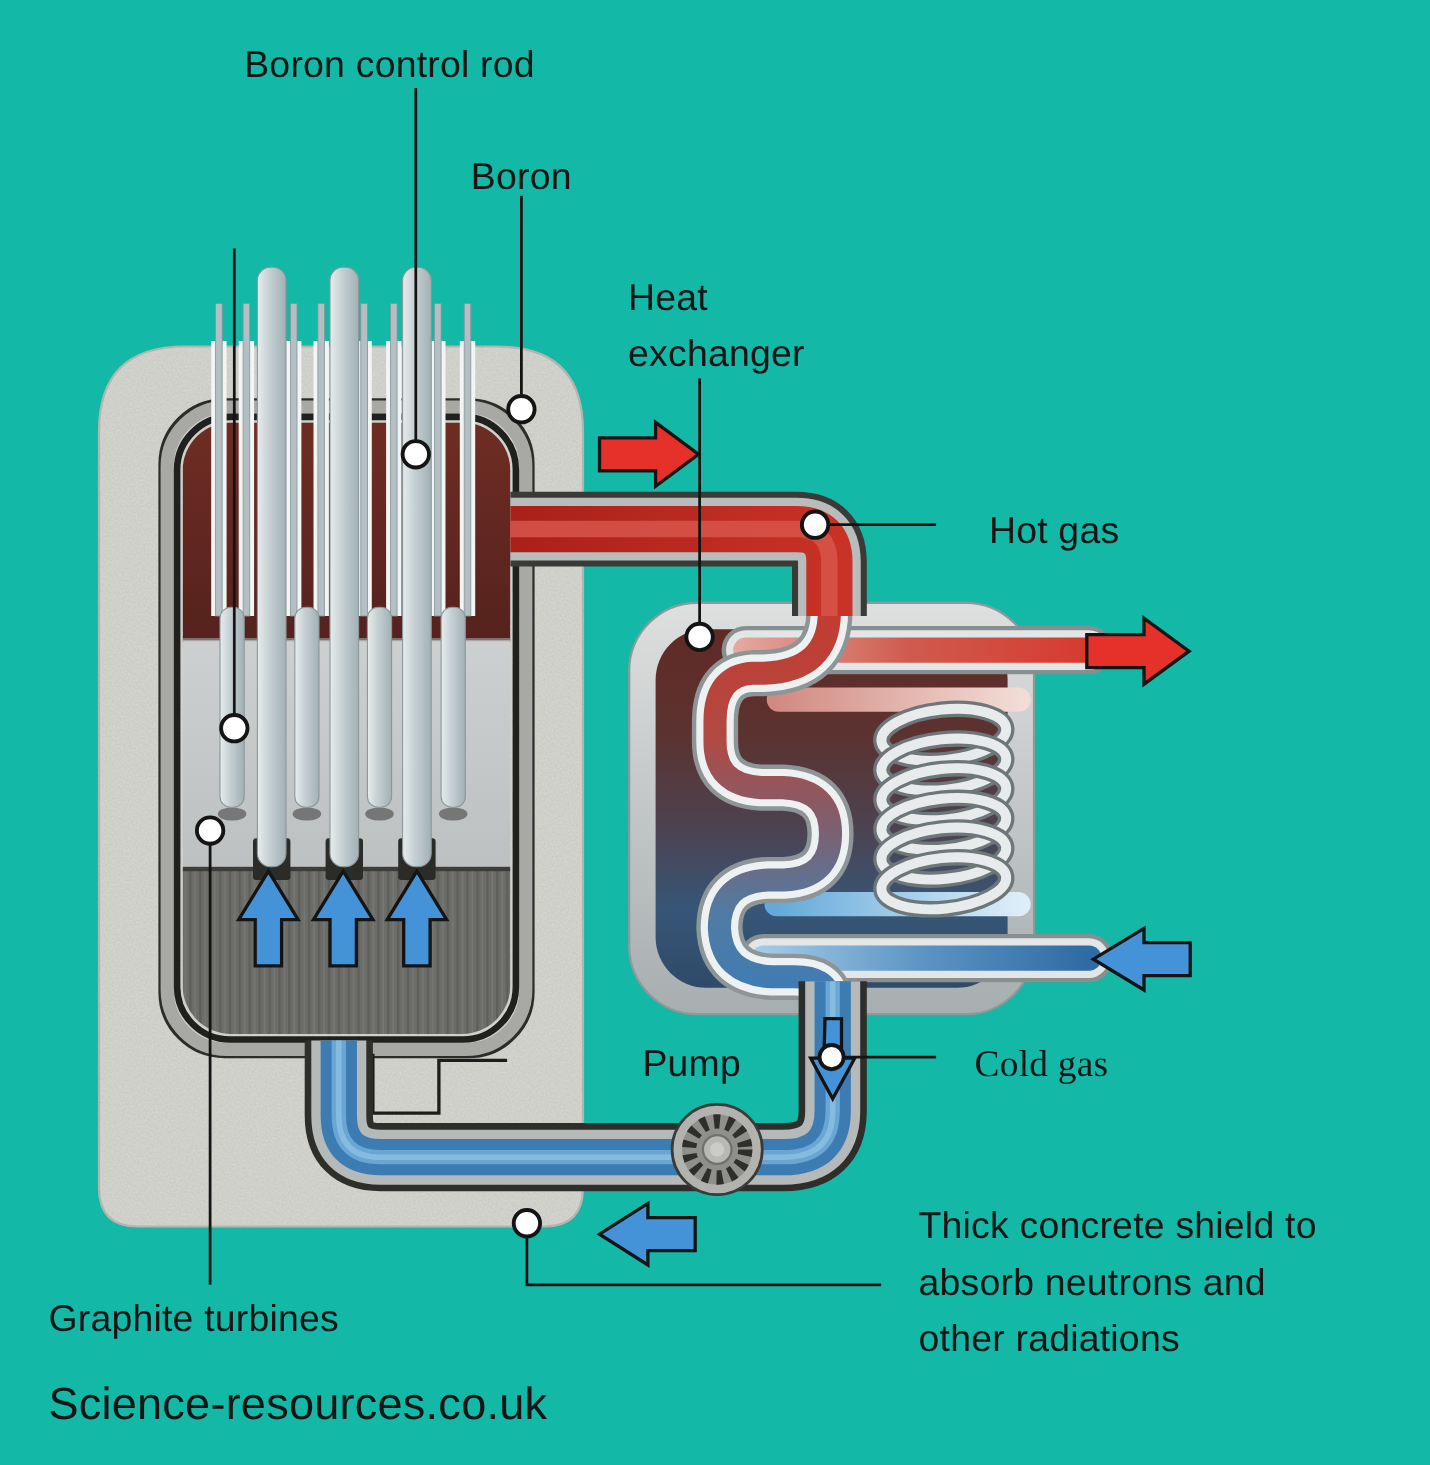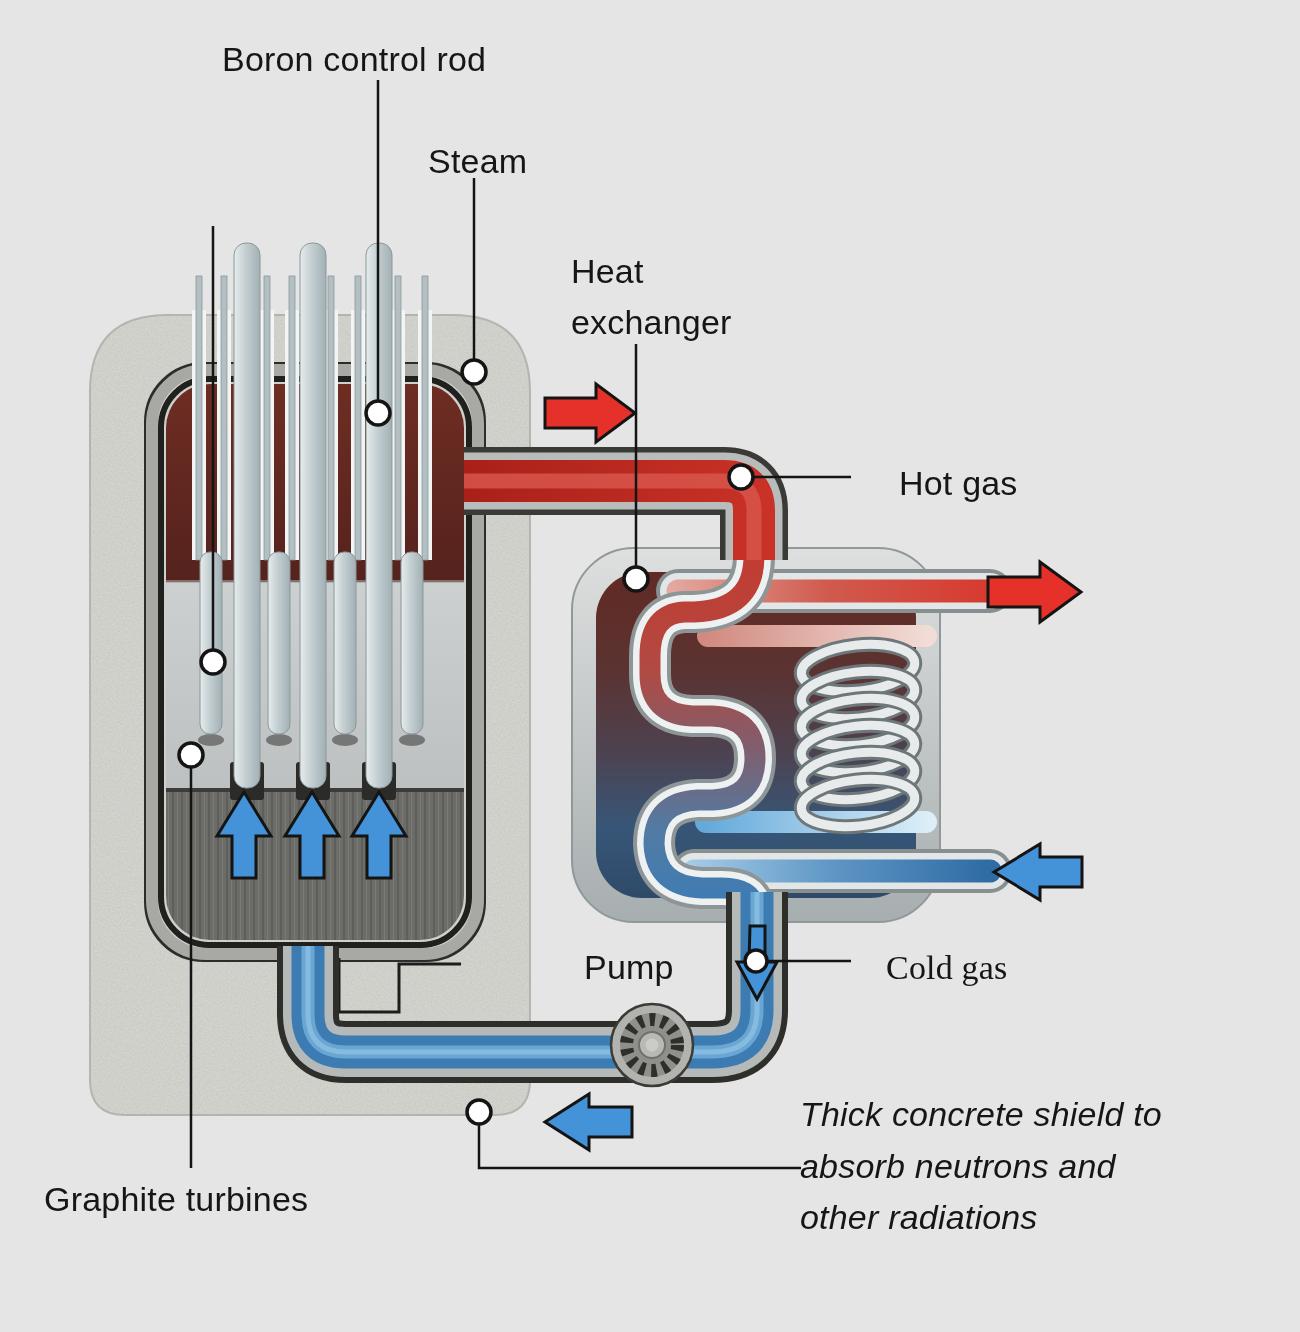--- a/index.html
+++ b/index.html
@@ -1,21 +1,21 @@
 <!DOCTYPE html>
 <html style="--hot: #e5312a; --cold: #4493d9; --ink: #161616; --concrete: #d5d5d0; --core: #5e261f; --graphite: #6a6a67; --steel: #b6bab9;"><head>
 <meta charset="utf-8">
 <style>
   :root{
     --hot:#e5312a; --cold:#4493d9; --ink:#161616;
     --concrete:#d5d5d0; --core:#5e261f; --graphite:#6a6a67; --steel:#b6bab9;
   }
   html,body{margin:0;padding:0;background:#ffffff;}
   #stage{
-    position:relative; width:1300px; height:1332px; background:#e5e5e5;
+    position:relative; width:1300px; height:1332px; background:#14b8a6;
     font-family:"Liberation Sans","DejaVu Sans",sans-serif; color:var(--ink);
     overflow:hidden;
   }
   #diagram{position:absolute;left:0;top:0;}
   .lbl{
     position:absolute; font-size:34px; line-height:1.5; color:var(--ink);
     letter-spacing:0.2px;
   }
   .lbl.tight{line-height:1.52;}
   .watermark{font-size:41px;}
@@ -265,21 +265,22 @@
     <circle cx="213" cy="662" r="12"></circle>
     <circle cx="636" cy="579" r="12"></circle>
     <circle cx="741" cy="477" r="12"></circle>
     <circle cx="756" cy="961" r="11"></circle>
     <circle cx="191" cy="755" r="12"></circle>
     <circle cx="479" cy="1112" r="12"></circle>
   </g>
 </svg>
 
 <div class="lbl" style="left:222px; top:34px;  width:360px;">Boron control rod</div>
-<div class="lbl" style="left:428px; top:136px; width:120px;">Steam</div>
+<div class="lbl" style="left:428px; top:136px; width:120px;">Boron</div>
 <div class="lbl" style="left:571px; top:246px; width:195px;">Heat exchanger</div>
 <div class="lbl" style="left:855px; top:458px; width:200px;margin-left:44px;">Hot gas</div>
 <div class="lbl" style="left:584px; top:942px; width:120px;">Pump</div>
 <div class="lbl" style="left:886px; top:942px; width:180px;font-family:Liberation Serif, serif;">Cold gas</div>
-<div class="lbl tight" style="left:800px; top:1089px; width:380px;font-style:italic;">Thick concrete shield to absorb neutrons and other radiations</div>
+<div class="lbl tight" style="left:835px; top:1089px; width:380px;">Thick concrete shield to absorb neutrons and other radiations</div>
 <div class="lbl" style="left:44px;  top:1174px; width:420px;">Graphite turbines</div>
+<div class="lbl watermark" style="left:44px; top:1246px; width:600px;">Science-resources.co.uk</div>
 
 </div>
 
 </body></html>

